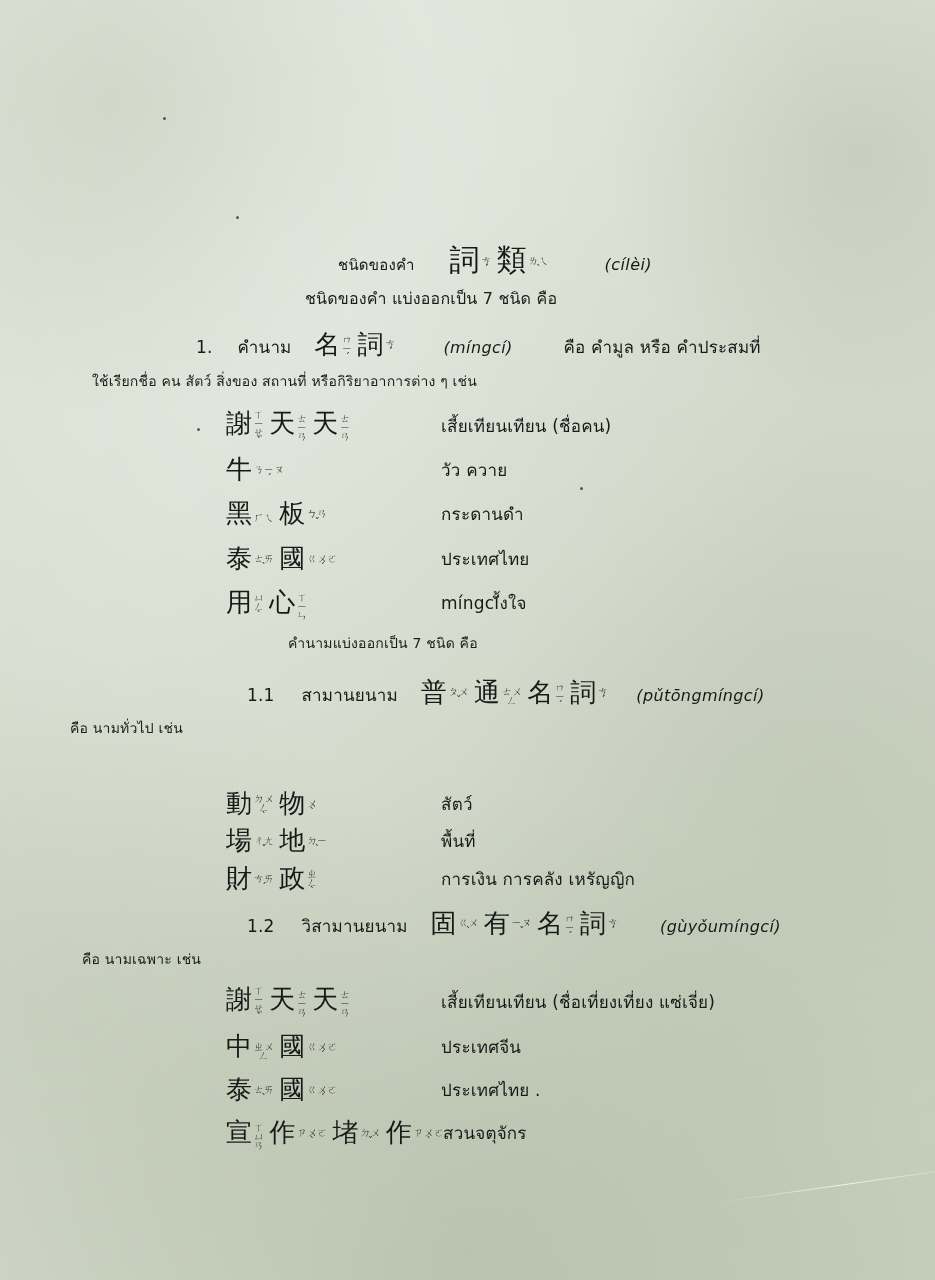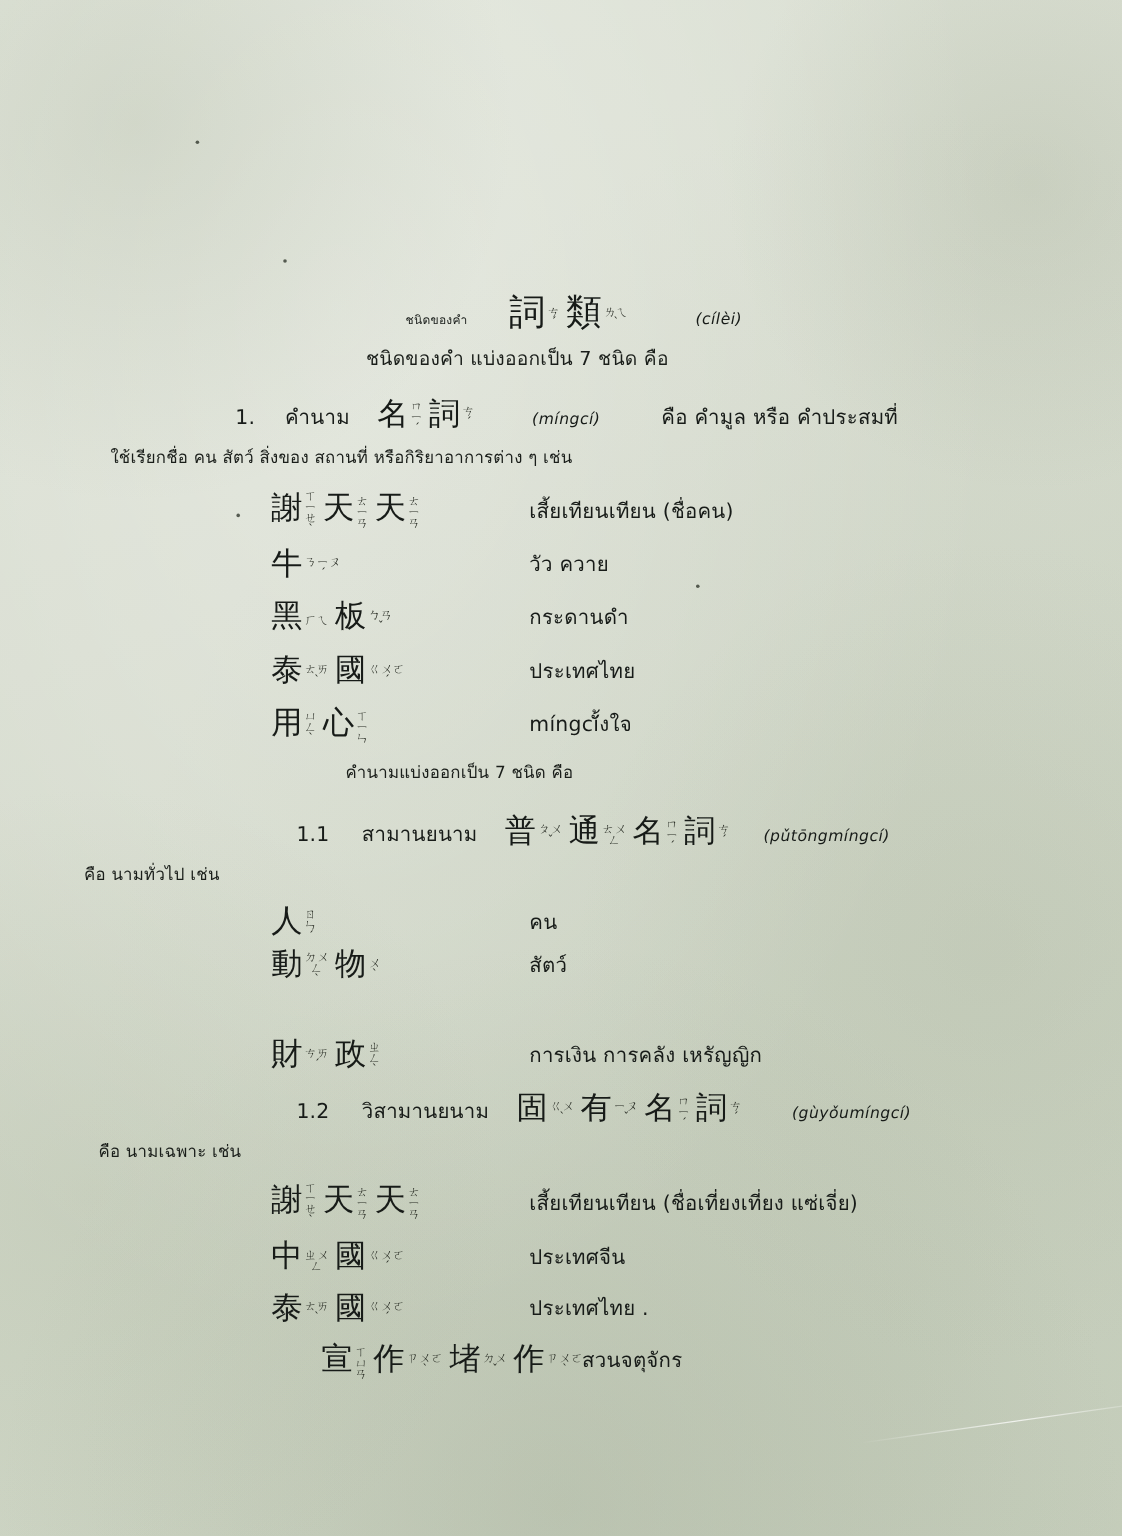--- a/index.html
+++ b/index.html
@@ -77,21 +77,21 @@
     display: inline-block;
     vertical-align: middle;
     margin: 0 5px 0 1px;
     color: #23271f;
     text-align: center;
     white-space: pre-line;
   }
   .pinyin {
     font-family: "DejaVu Sans", sans-serif;
     font-style: italic;
-    font-size: 13px;
+    font-size: 16px;
     letter-spacing: 0.4px;
   }
 
   
   #title {
     position: absolute;
     top: 118px;
     left: 0;
     width: 935px;
     text-align: center;
@@ -149,21 +149,21 @@
 <div id="page">
   <div class="content">
 
     <div class="ink-dot" style="left:163px; top:117px;"></div>
     <div class="ink-dot" style="left:236px; top:216px;"></div>
     <div class="ink-dot" style="left:197px; top:428px;"></div>
     <div class="ink-dot" style="left:580px; top:487px;"></div>
 
 
     <div class="hdr-line" style="left:338px; top:240px;">
-      <span class="thai" style="font-size:10px;">ชนิดของคำ</span>
+      <span class="thai" style="font-size:15px;">ชนิดของคำ</span>
       <span style="display:inline-block; width:24px;"></span>
       <span class="han" style="font-size:30px;">詞</span><span class="bopo">ㄘ
 ˊ</span><span class="han" style="font-size:30px;">類</span><span class="bopo">ㄌㄟ
 ˋ</span>
       <span style="display:inline-block; width:40px;"></span>
       <span class="pinyin">(cílèi)</span>
     </div>
 
     <div class="line thai" style="left:305px; top:286px; font-size:16px;">ชนิดของคำ แบ่งออกเป็น 7 ชนิด คือ</div>
 
@@ -234,35 +234,35 @@
 ˇ</span><span class="han">通</span><span class="bopo">ㄊㄨ
 ㄥ</span><span class="han">名</span><span class="bopo">ㄇ
 ㄧ
 ˊ</span><span class="han">詞</span><span class="bopo">ㄘ
 ˊ</span>
       <span style="display:inline-block; width:12px;"></span>
       <span class="pinyin">(pǔtōngmíngcí)</span>
     </div>
     <div class="line thai" style="left:70px; top:717px;">คือ นามทั่วไป เช่น</div>
 
-    <div class="entry" style="left:226px; top:750px;">
-      <span class="cn"><span class="han">人</span><span class="bopo">ㄖ
-ㄣ
-ˊ</span></span>
-      <span class="gloss thai">คน</span>
-    </div>
 
     <div class="entry" style="left:226px; top:786px;">
       <span class="cn"><span class="han">動</span><span class="bopo">ㄉㄨ
 ㄥ
 ˋ</span><span class="han">物</span><span class="bopo">ㄨ
 ˋ</span></span>
       <span class="gloss thai">สัตว์</span>
     </div>
 
+    <div class="entry" style="left:226px; top:823px;">
+      <span class="cn"><span class="han">場</span><span class="bopo">ㄔㄤ
+ˇ</span><span class="han">地</span><span class="bopo">ㄉㄧ
+ˋ</span></span>
+      <span class="gloss thai">พื้นที่</span>
+    </div>
 
     <div class="entry" style="left:226px; top:861px;">
       <span class="cn"><span class="han">財</span><span class="bopo">ㄘㄞ
 ˊ</span><span class="han">政</span><span class="bopo">ㄓ
 ㄥ
 ˋ</span></span>
       <span class="gloss thai">การเงิน การคลัง เหรัญญิก</span>
     </div>
 
     <div class="hdr-line" style="left:247px; top:906px;">
@@ -301,21 +301,21 @@
     </div>
 
     <div class="entry" style="left:226px; top:1072px;">
       <span class="cn"><span class="han">泰</span><span class="bopo">ㄊㄞ
 ˋ</span><span class="han">國</span><span class="bopo">ㄍㄨㄛ
 ˊ</span></span>
       <span class="gloss thai">ประเทศไทย .</span>
     </div>
 
     <div class="entry" style="left:226px; top:1115px;">
-      <span class="cn" style="width:290px;margin-left:42px;"><span class="han">宣</span><span class="bopo">ㄒ
+      <span class="cn" style="width:290px;"><span class="han">宣</span><span class="bopo">ㄒ
 ㄩ
 ㄢ</span><span class="han">作</span><span class="bopo">ㄗㄨㄛ
 ˋ</span><span class="han">堵</span><span class="bopo">ㄉㄨ
 ˇ</span><span class="han">作</span><span class="bopo">ㄗㄨㄛ
 ˋ</span></span>
       <span class="gloss thai" style="margin-left:-78px;font-family:Liberation Serif, serif;">สวนจตุจักร</span>
     </div>
 
   </div>
 </div>

